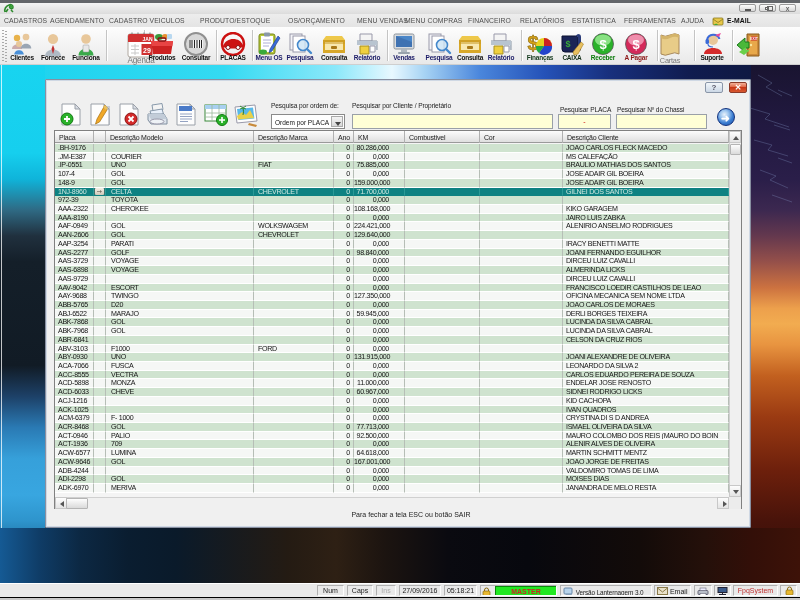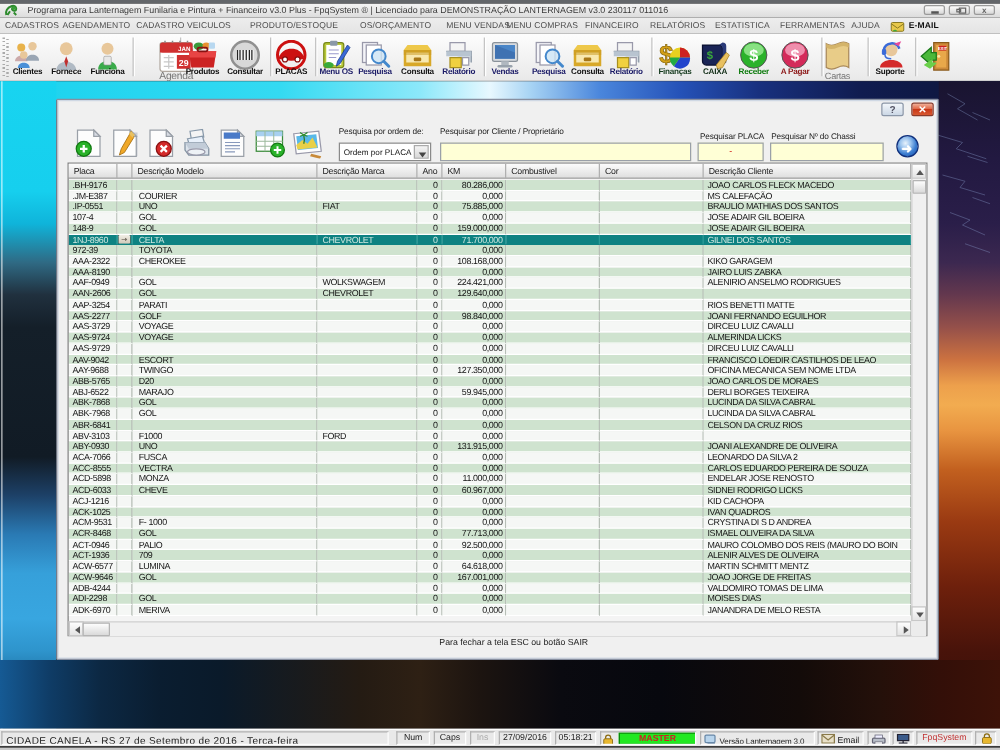--- a/index.html
+++ b/index.html
@@ -46,21 +46,21 @@
 #ghead{position:absolute;left:0;top:0;width:674px;height:12px;background:linear-gradient(#fcfcfc,#dfdfdf);border-bottom:1px solid #9a9a9a}
 #ghead .hc{position:absolute;top:0;height:12px;font-size:7px;letter-spacing:-0.2px;color:#222;padding:2.5px 0 0 4px;border-right:1px solid #b0b0b0}
 #gbody{position:absolute;left:0;top:13px;width:674px;height:349px}
 .tr{display:flex;height:8.725px;overflow:hidden}
 .tr>div{height:100%;border-right:1px solid #b6beb6;border-bottom:1px solid #fff;font-size:7.1px;line-height:8.3px;color:#141414;white-space:nowrap;overflow:hidden;letter-spacing:-0.3px}
 .g>div{background:#cfe3cf}
 .w>div{background:#f5f7f5}
 .sel>div{background:#0e8282;color:#cfe8e0;border-right-color:#2a9a96;border-bottom-color:#0e8282}
 .c0{width:39px;padding-left:3px}.c1{width:12px;position:relative}.c2{width:148px;padding-left:5px}
 .c3{width:80px;padding-left:4px}.c4{width:20px;text-align:right;padding-right:3px}
-.c5{width:51px;text-align:right;padding-right:2px}.c6{width:75px}.c7{width:83px}
+.c5{width:51px;text-align:right;padding-right:15px}.c6{width:75px}.c7{width:83px}
 .c8{width:166px;padding-left:3px}
 .ptr{position:absolute;left:1px;top:0.5px;width:9px;height:7px;background:linear-gradient(#f2efe6,#cfc8b8);border-radius:1px;box-shadow:0 0 0 0.5px #6a6458}.ptr:after{content:"";position:absolute;left:2px;top:2px;width:5px;height:3px;background:#7a7468;clip-path:polygon(0 40%,60% 40%,60% 0,100% 50%,60% 100%,60% 60%,0 60%)}
 
 #vsb{position:absolute;left:674px;top:0;width:12px;height:366px;background:#f0f0f0;border-left:1px solid #d0d0d0}
 .sbtn{position:absolute;left:0;width:12px;height:12px;background:linear-gradient(#fdfdfd,#e4e4e4);border:1px solid #c8c8c8}.sbtn i{position:absolute;width:0;height:0}.tu i{left:3px;top:4px;border-left:3px solid transparent;border-right:3px solid transparent;border-bottom:4px solid #555}.td i{left:3px;top:4px;border-left:3px solid transparent;border-right:3px solid transparent;border-top:4px solid #555}.tl i{left:3.5px;top:3px;border-top:3px solid transparent;border-bottom:3px solid transparent;border-right:4px solid #555}.tr2 i{left:4.5px;top:3px;border-top:3px solid transparent;border-bottom:3px solid transparent;border-left:4px solid #555}
 #vthumb{position:absolute;left:0.5px;top:13px;width:11px;height:11px;background:linear-gradient(#fdfdfd,#dadada);border:1px solid #b4b4b4;border-radius:1px}
 #hsb{position:absolute;left:0;top:366px;width:674px;height:12px;background:#f0f0f0;border-top:1px solid #d0d0d0}
 #hthumb{position:absolute;left:11px;top:0.5px;width:22px;height:11px;background:linear-gradient(#fdfdfd,#dadada);border:1px solid #b4b4b4;border-radius:1px}
 #corner{position:absolute;left:674px;top:366px;width:12px;height:12px;background:#ececec}
 #footnote{left:13px;right:-13px;top:430.5px;text-align:center;font-size:7px;color:#222}
@@ -69,21 +69,20 @@
 .sp{position:absolute;top:1px;height:11px;border:1px solid #b0b0b0;border-bottom-color:#fdfdfd;border-right-color:#fdfdfd;background:#e9e9e9;font-size:7px;color:#222;overflow:hidden;white-space:nowrap}
 #bbar{left:0;top:598px;width:800px;height:2px;background:#c8c8c8}
 </style></head><body>
 <div id="root">
 <div class="abs" id="topstrip"></div>
 <div class="abs" id="titlebar"></div>
 <svg class="abs" style="left:3px;top:3px" width="12" height="11" viewBox="0 0 12 11">
       <path d="M2 9 C1 6 3 3 6 2 C8 1 10 2 10 4 C10 6 8 6 7 5 C6 4 7 3 8 3 M3 9 L5 6 M8 7 L10 9" stroke="#2e8b2e" stroke-width="1.6" fill="none"></path>
       <circle cx="8" cy="3.4" r="1.5" fill="#39a039"></circle>
     </svg>
-<div class="abs" id="titletext">Programa para Lanternagem Funilaria e Pintura + Financeiro v3.0 Plus - FpqSystem ® | Licenciado para  DEMONSTRAÇÃO LANTERNAGEM v3.0 230117 011016</div>
 <div class="abs winbtn" style="left:739px">
       <span class="g1"></span>
     </div>
 <div class="abs winbtn" style="left:759px">
       <span class="g2"></span>
     </div>
 <div class="abs winbtn" style="left:779px">
       <span class="g3">x</span>
     </div>
 <div class="abs" id="menubar">
@@ -548,21 +547,21 @@
           </div>
 <div class="tr w">
             <div class="c0">AAP-3254</div>
             <div class="c1"></div>
             <div class="c2">PARATI</div>
             <div class="c3"></div>
             <div class="c4">0</div>
             <div class="c5">0,000</div>
             <div class="c6"></div>
             <div class="c7"></div>
-            <div class="c8">RIOS BENETTI MATTE</div>
+            <div class="c8">IRACY BENETTI MATTE</div>
           </div>
 <div class="tr g">
             <div class="c0">AAS-2277</div>
             <div class="c1"></div>
             <div class="c2">GOLF</div>
             <div class="c3"></div>
             <div class="c4">0</div>
             <div class="c5">98.840,000</div>
             <div class="c6"></div>
             <div class="c7"></div>
@@ -573,21 +572,21 @@
             <div class="c1"></div>
             <div class="c2">VOYAGE</div>
             <div class="c3"></div>
             <div class="c4">0</div>
             <div class="c5">0,000</div>
             <div class="c6"></div>
             <div class="c7"></div>
             <div class="c8">DIRCEU LUIZ CAVALLI</div>
           </div>
 <div class="tr g">
-            <div class="c0">AAS-9724</div>
+            <div class="c0">AAS-6898</div>
             <div class="c1"></div>
             <div class="c2">VOYAGE</div>
             <div class="c3"></div>
             <div class="c4">0</div>
             <div class="c5">0,000</div>
             <div class="c6"></div>
             <div class="c7"></div>
             <div class="c8">ALMERINDA LICKS</div>
           </div>
 <div class="tr w">
@@ -760,21 +759,21 @@
             <div class="c1"></div>
             <div class="c2"></div>
             <div class="c3"></div>
             <div class="c4">0</div>
             <div class="c5">0,000</div>
             <div class="c6"></div>
             <div class="c7"></div>
             <div class="c8">IVAN QUADROS</div>
           </div>
 <div class="tr w">
-            <div class="c0">ACM-9531</div>
+            <div class="c0">ACM-6379</div>
             <div class="c1"></div>
             <div class="c2">F- 1000</div>
             <div class="c3"></div>
             <div class="c4">0</div>
             <div class="c5">0,000</div>
             <div class="c6"></div>
             <div class="c7"></div>
             <div class="c8">CRYSTINA DI S D ANDREA</div>
           </div>
 <div class="tr g">
@@ -880,21 +879,20 @@
         </div>
     <div class="abs" id="hthumb" style="top:366.5px"></div>
     <div class="sbtn tr2" style="left:662px;top:366px">
           <i></i>
         </div>
     <div id="corner"></div>
   </div>
   <div class="abs" id="footnote">Para fechar a tela ESC ou botão SAIR</div>
 </div>
 <div class="abs" id="statusbar">
-      <div class="sp" style="left:1px;width:310px;padding:1.5px 0 0 3px;font-size:8px;letter-spacing:0.3px">CIDADE CANELA - RS 27 de Setembro de 2016 - Terca-feira</div>
       <div class="sp" style="left:317px;width:27px;text-align:center;padding-top:1px">Num</div>
       <div class="sp" style="left:347px;width:26px;text-align:center;padding-top:1px">Caps</div>
       <div class="sp" style="left:376px;width:20px;text-align:center;padding-top:1px;color:#aaa">Ins</div>
       <div class="sp" style="left:399px;width:42px;text-align:center;padding-top:1px">27/09/2016</div>
       <div class="sp" style="left:444px;width:33px;text-align:center;padding-top:1px">05:18:21</div>
       <div class="sp" style="left:480px;width:77px;padding-top:0.5px"><svg width="10" height="10" style="vertical-align:-2px">
           <rect x="2" y="4" width="7" height="5" rx="1" fill="#e8b830" stroke="#8a6a10" stroke-width="0.7"></rect>
           <path d="M3.5 4 v-1 a2 2 0 0 1 4 0 v1" fill="none" stroke="#8a6a10" stroke-width="1"></path>
         </svg><span style="position:absolute;left:14px;top:0;width:62px;height:9.5px;background:#22e822;border:1px solid #0a8a0a;color:#c22;font-weight:bold;text-align:center;line-height:9px">MASTER</span></div>
       <div class="sp" style="left:560px;width:92px;padding:1px 0 0 2px;font-size:6.4px;letter-spacing:-0.1px"><svg width="11" height="9" style="vertical-align:-1px">

